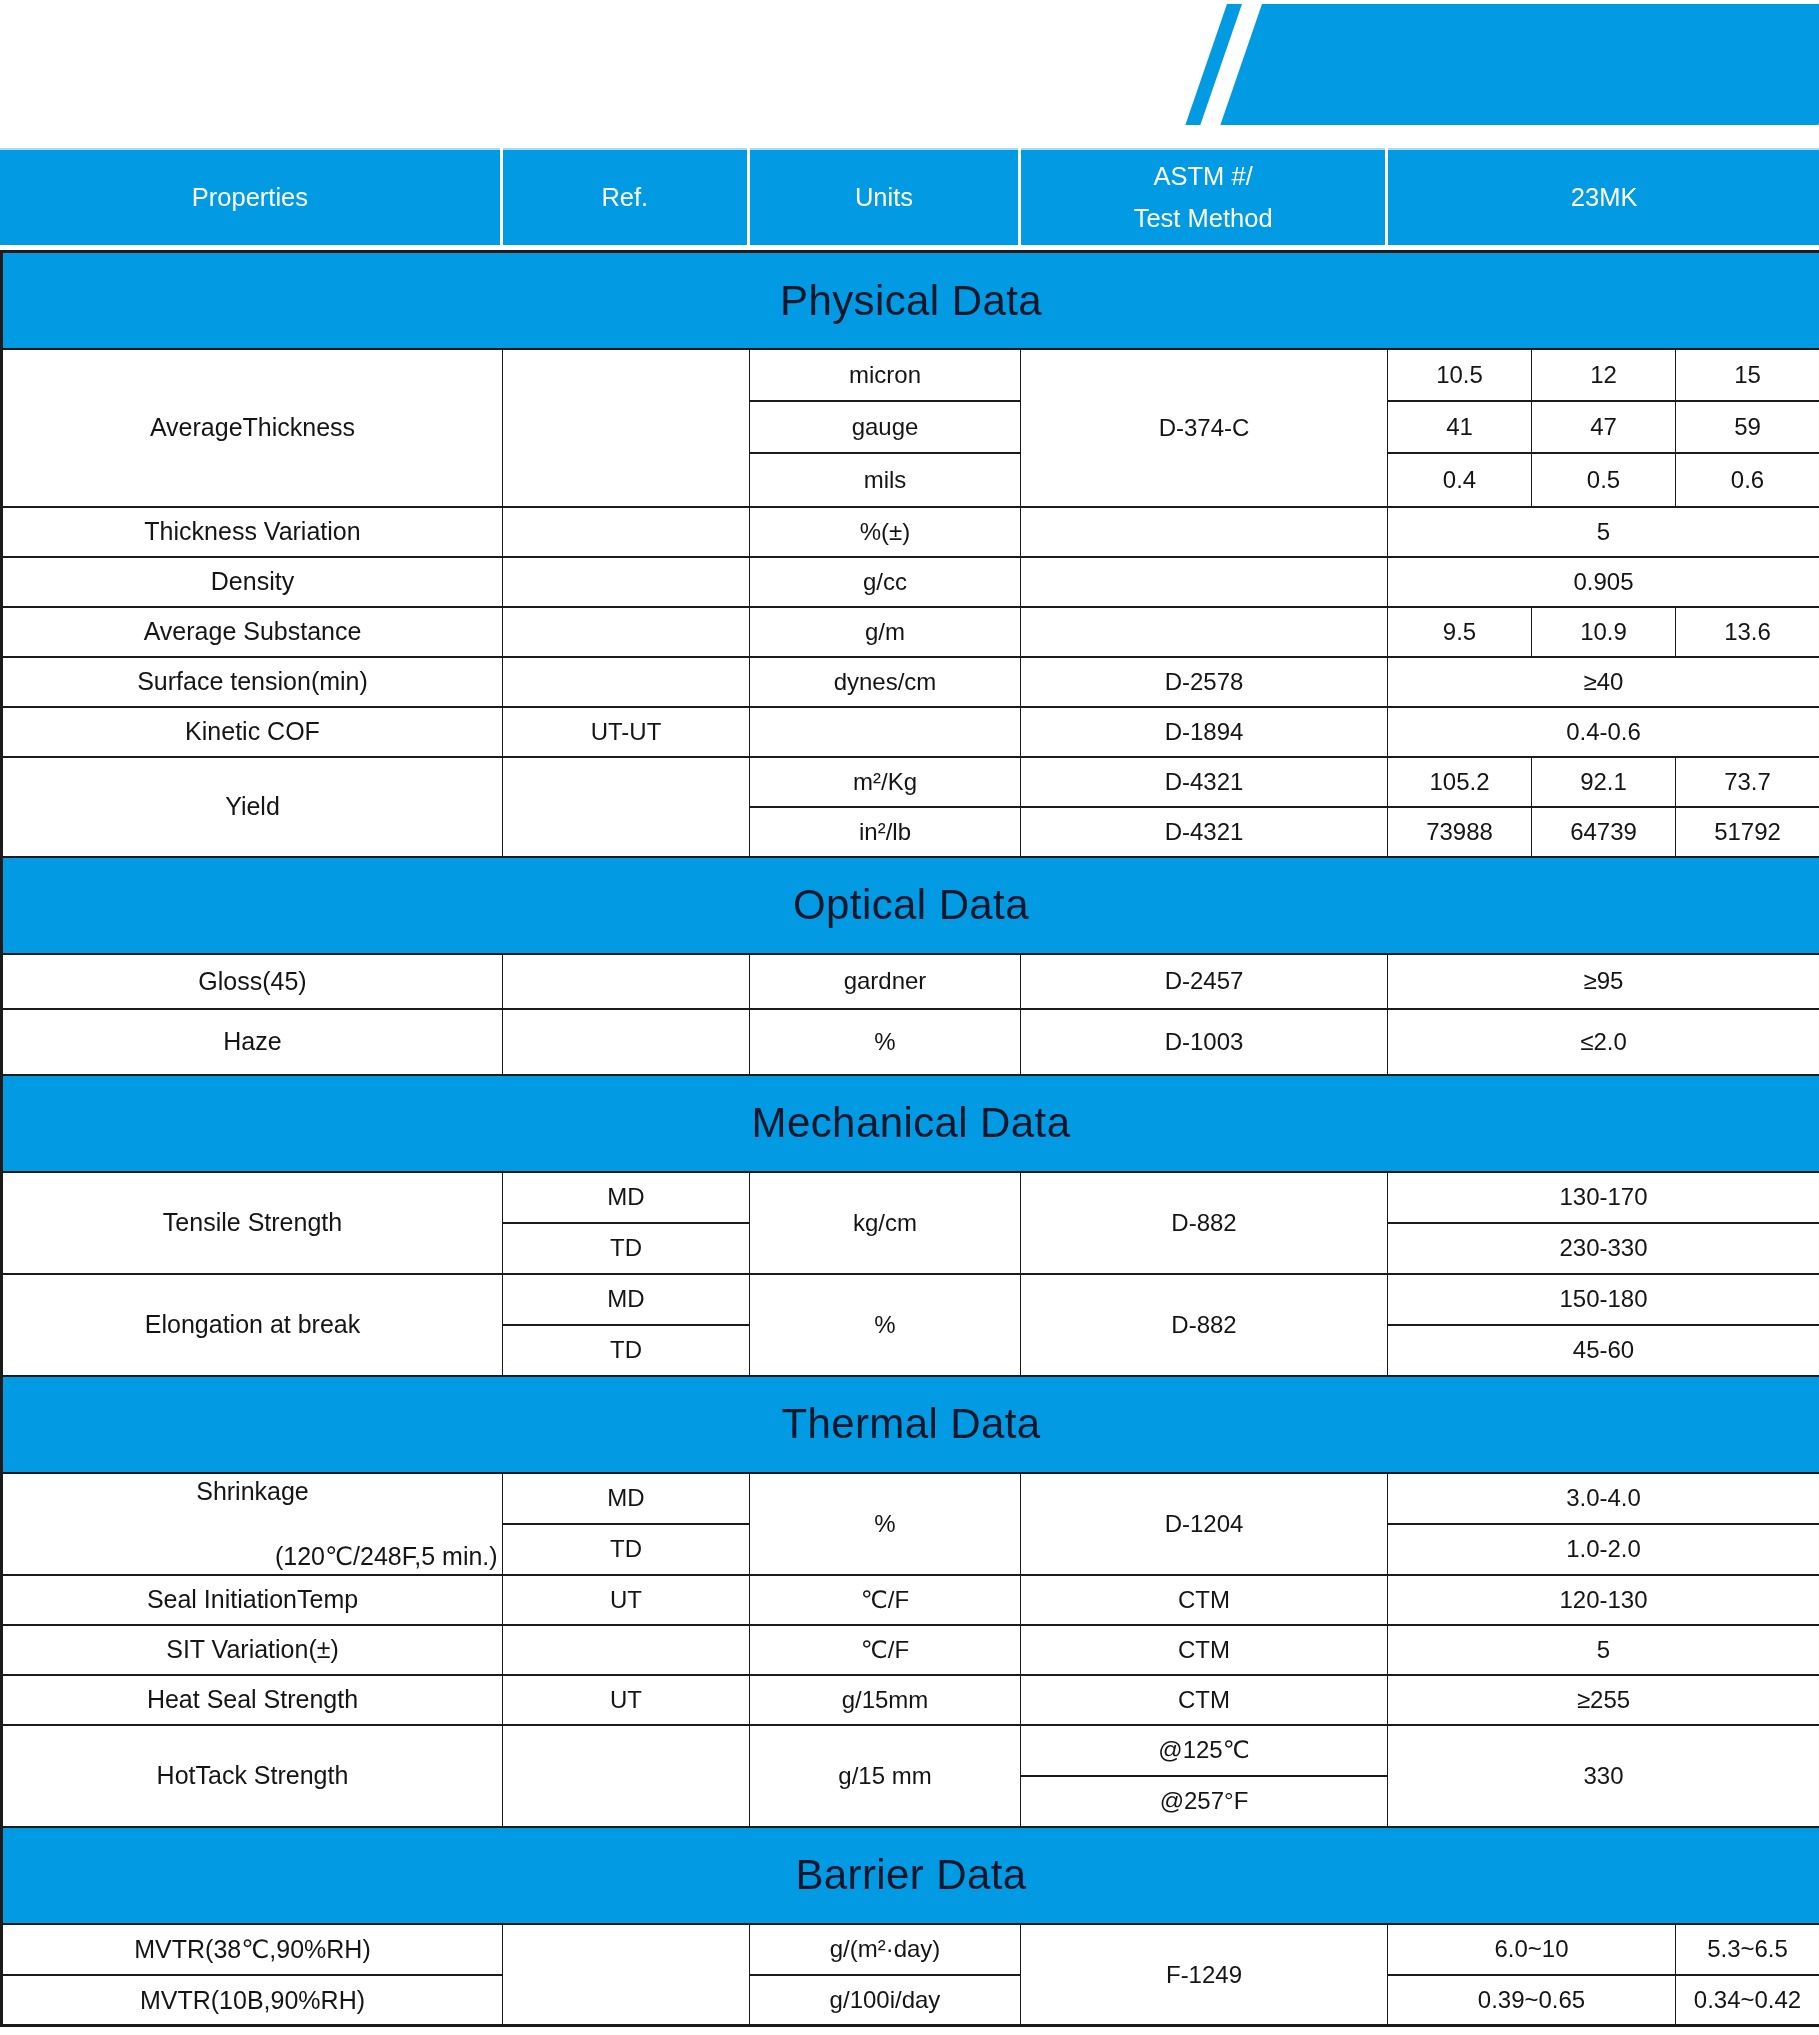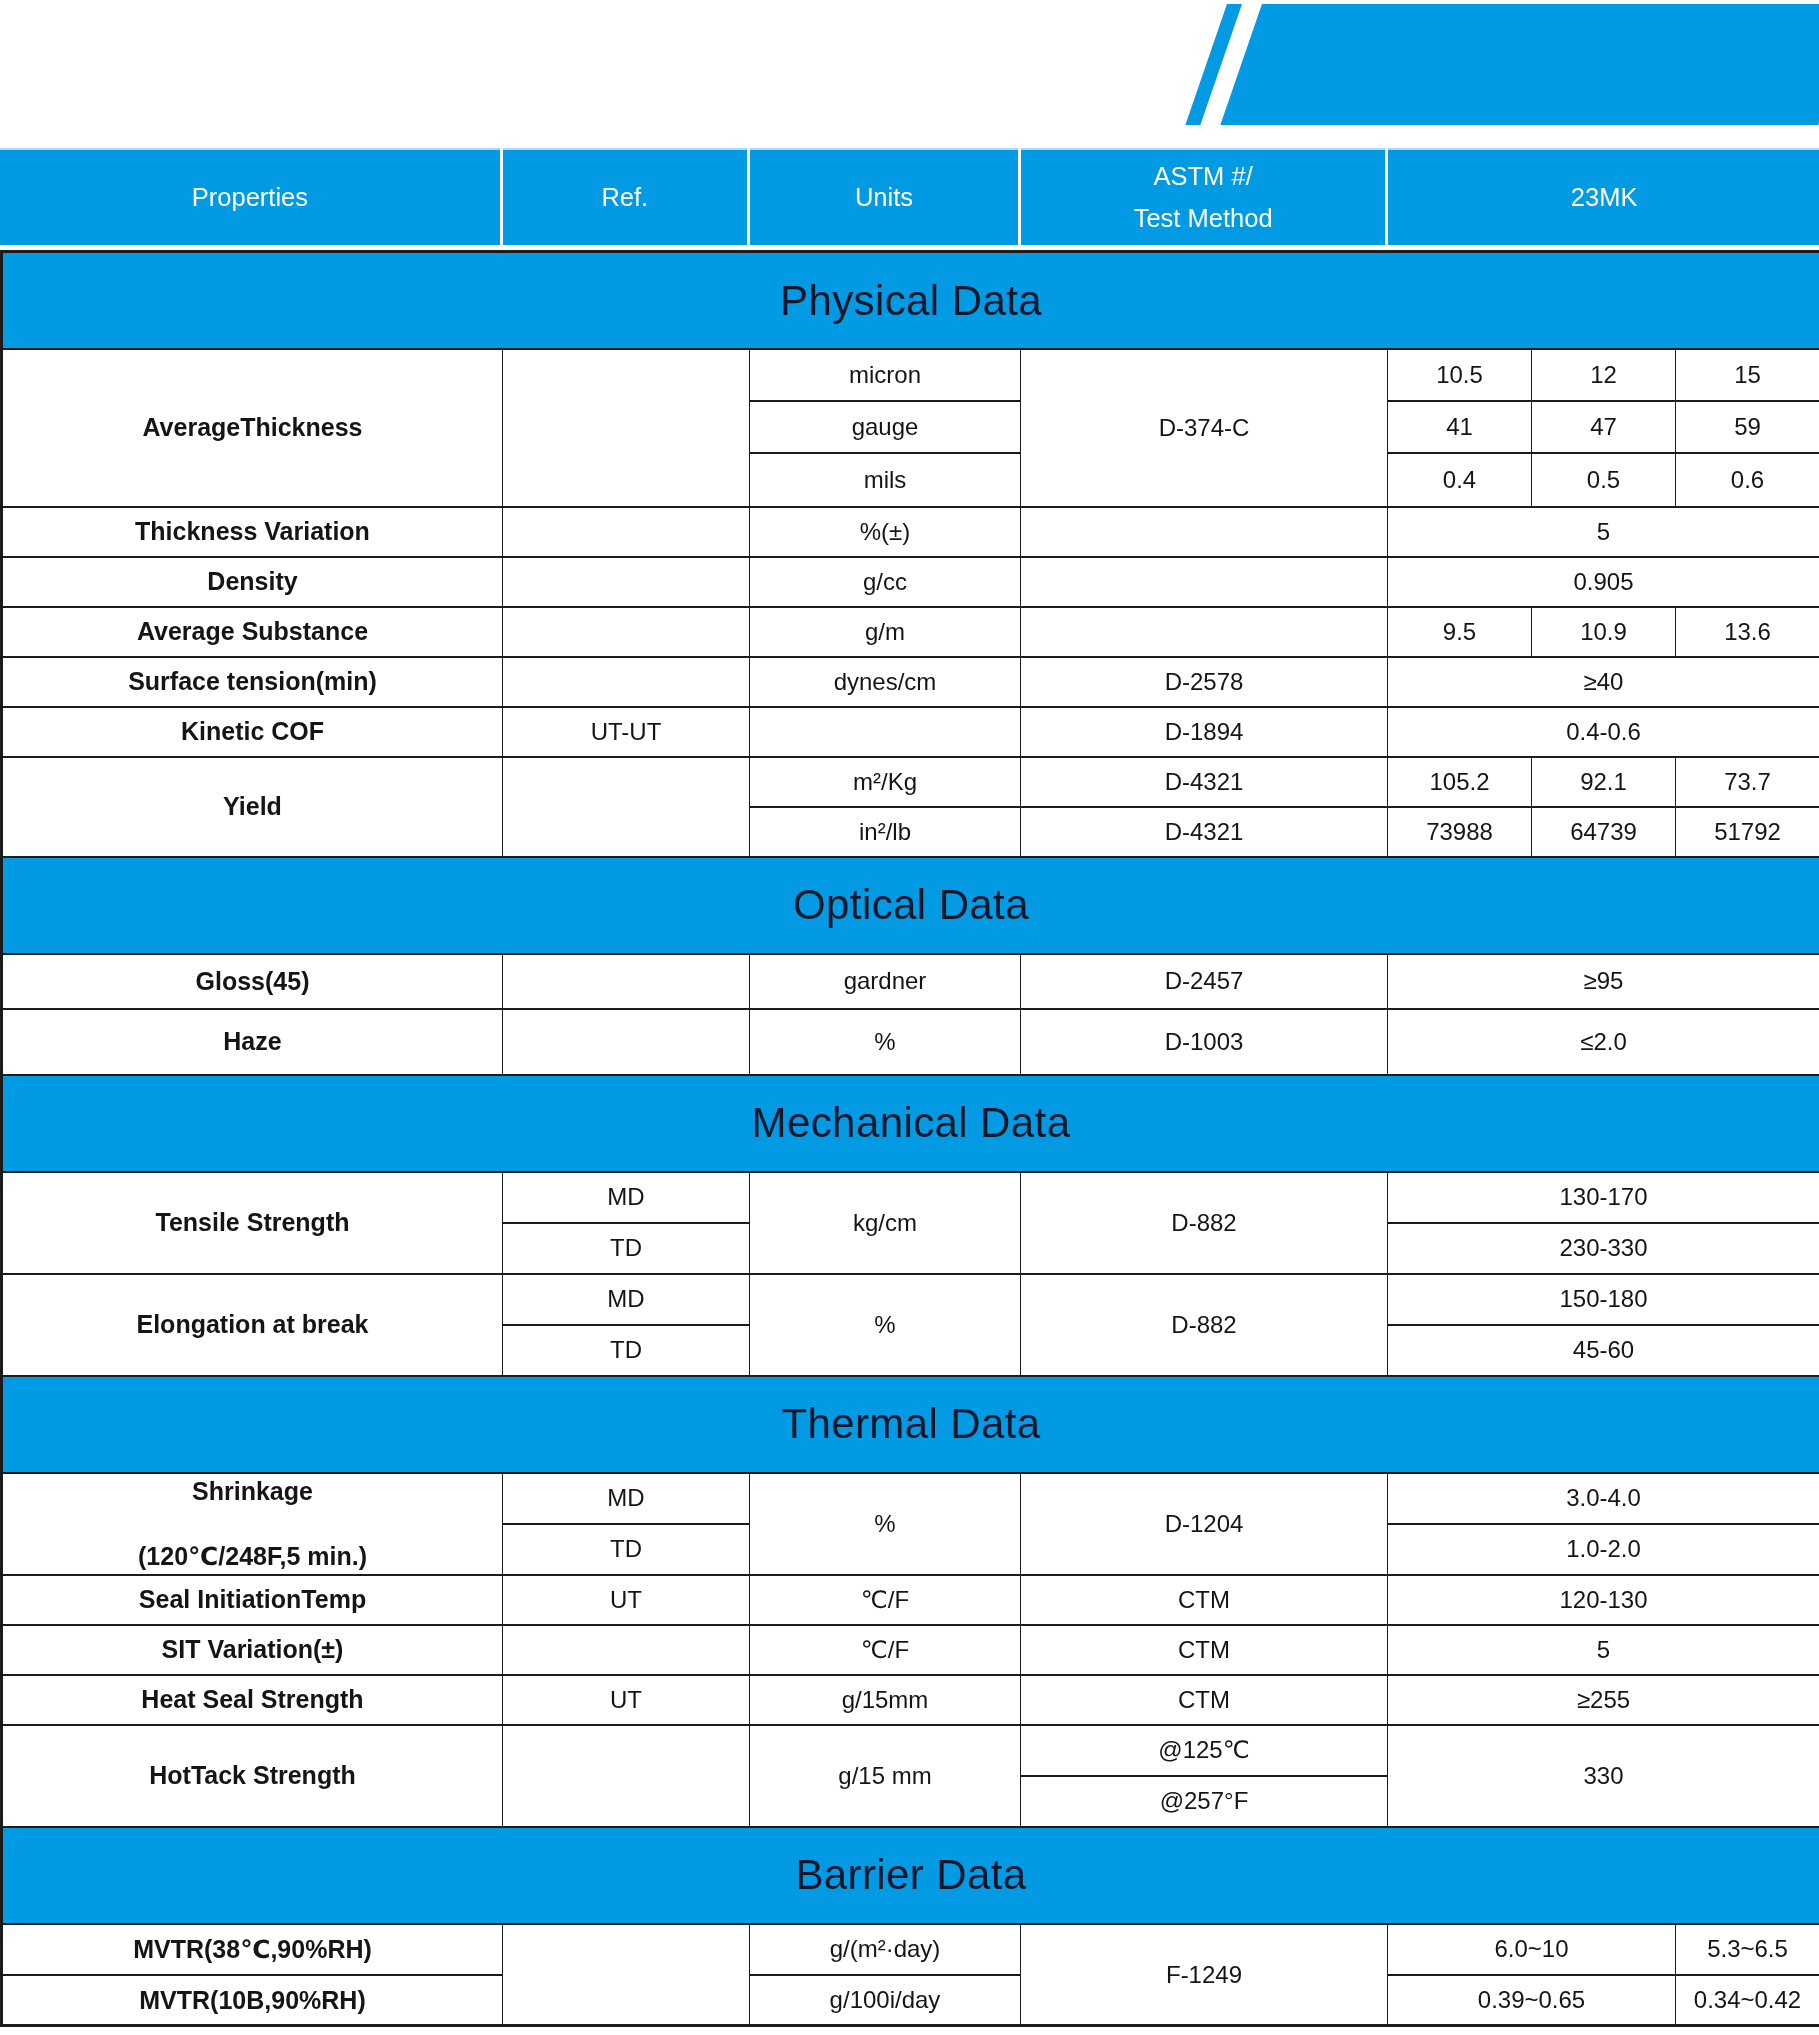--- a/index.html
+++ b/index.html
@@ -47,28 +47,28 @@
   .gap{height:5.3px;background:#fff;}
 
   
   table.main{border:3.1px solid var(--border);}
   table.main td{
     border:1.8px solid var(--border);
     border-top-width:2.6px;border-bottom-width:2.6px;
     font-size:24px;text-align:center;vertical-align:middle;
     padding:0 4.4px;background:#fff;
   }
-  table.main td.prop{font-size:25px;font-weight:bold;}
+  table.main td.prop{font-size:25px;}
   table.main td.banner{
     background:var(--blue);color:#0f172a;
     font-size:42px;letter-spacing:0.4px;
     border-left:0;border-right:0;
   }
   .two-line div{line-height:1.15;}
-  .two-line div + div{margin-top:36px;}
+  .two-line div + div{margin-top:36px;text-align:right;}
 </style>
 </head>
 <body>
 
 <div class="topband">
   <div class="ribbon-stripe"></div>
   <div class="ribbon-main"></div>
 </div>
 
 <table class="hdr">

